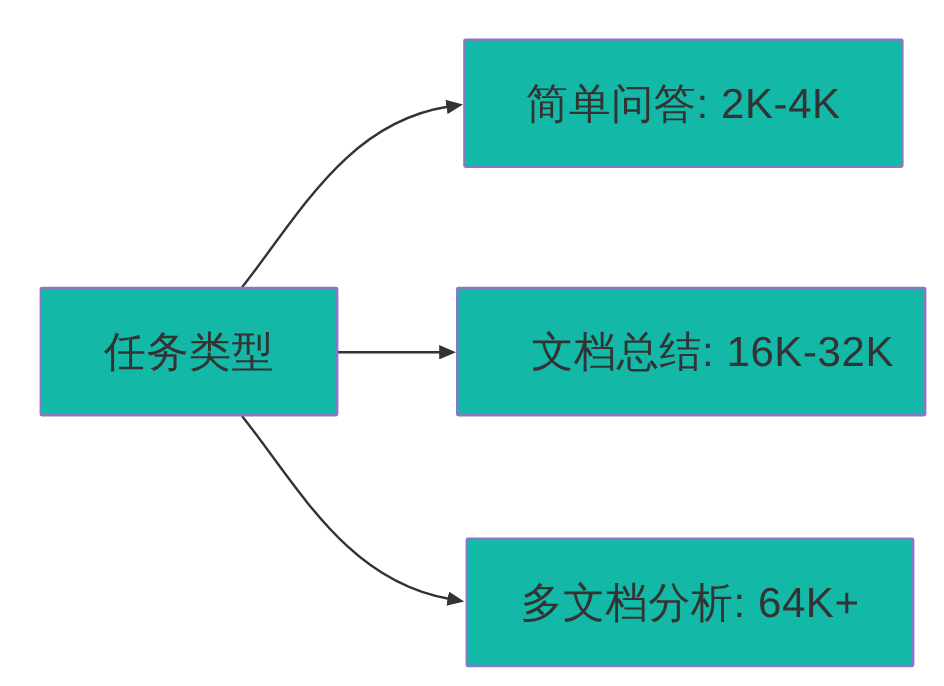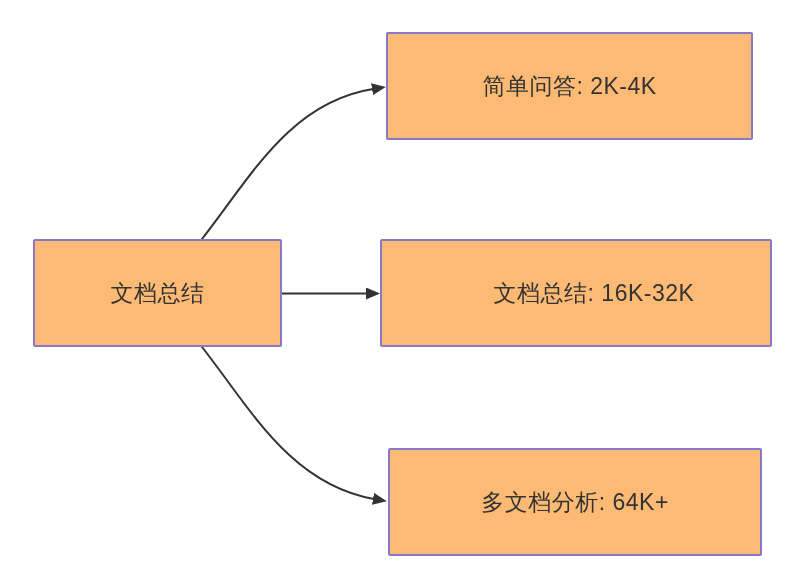--- a/index.html
+++ b/index.html
@@ -17,25 +17,25 @@
   .edges {
     position: absolute;
     left: 0; top: 0;
     width: 787px; height: 572px;
   }
   .node {
     position: absolute;
     display: flex;
     align-items: center;
     justify-content: center;
-    background: #fdba74;
+    background: #14b8a6;
     border: 2.5px solid #8977C9;
     border-radius: 2px;
     color: #333333;
-    font-size: 23px;
+    font-size: 35px;
     letter-spacing: 0.5px;
     white-space: nowrap;
     text-align: left;
   }
   .node-root   { left: 33px;  top: 239px; width: 249px; height: 108px; }
   .node-b0     { left: 386px; top: 32px;  width: 367px; height: 108px; }
   .node-b1     { left: 380px; top: 239px; width: 392px; height: 108px; padding-left: 36px; }
   .node-b2     { left: 388px; top: 448px; width: 374px; height: 108px; }
   .edge {
     fill: none;
@@ -54,21 +54,21 @@
       <marker id="arrowhead" viewBox="0 0 14 12" markerWidth="14" markerHeight="12" refX="1" refY="6" orient="auto" markerUnits="userSpaceOnUse">
         <path d="M 0 0 L 14 6 L 0 12 Z" fill="#333333"></path>
       </marker>
     </defs>
     <path class="edge" d="M 202 239 C 250 178, 290 102, 373 89" marker-end="url(#arrowhead)"></path>
     <path class="edge" d="M 282 293.5 L 367 293.5" marker-end="url(#arrowhead)"></path>
     <path class="edge" d="M 202 347 C 250 408, 290 484, 374 499" marker-end="url(#arrowhead)"></path>
   </svg>
 
   <div class="node node-root">
-    <span>文档总结</span>
+    <span>任务类型</span>
   </div>
 
   <div class="node node-b0">
     <span>简单问答: 2K-4K</span>
   </div>
 
   <div class="node node-b1">
     <span>文档总结: 16K-32K</span>
   </div>
 

